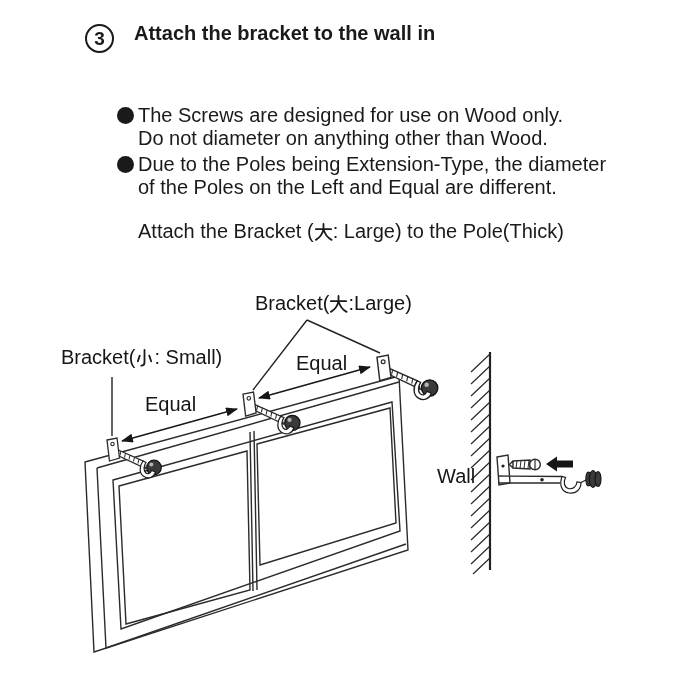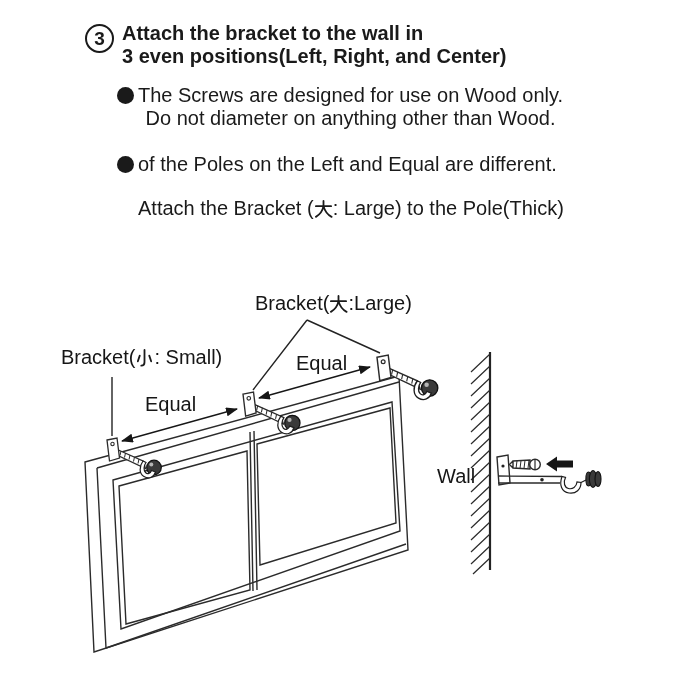--- a/index.html
+++ b/index.html
@@ -7,24 +7,24 @@
     position:relative;width:700px;height:700px;background:#ffffff;
     font-family:"Liberation Sans","DejaVu Sans",sans-serif;
     color:#1a1a1a;overflow:hidden;
   }
   
   .step{position:absolute;left:85px;top:22px;display:flex;align-items:flex-start;}
   .step-badge{
     flex:0 0 auto;width:25px;height:25px;border:2px solid #1a1a1a;border-radius:50%;
     font-size:19px;font-weight:700;line-height:25px;text-align:center;margin-top:2px;
   }
-  .step-text{font-size:20px;font-weight:700;line-height:23px;margin-left:8px;white-space:nowrap;}
+  .step-text{font-size:20px;font-weight:700;line-height:23px;margin-left:20px;white-space:nowrap;}
   
   .note{position:absolute;left:117px;display:flex;align-items:flex-start;}
-  .note-1{top:84px;text-align:center;}
+  .note-1{top:104px;}
   .note-2{top:153px;}
   .bullet{
     flex:0 0 auto;width:17px;height:17px;border-radius:50%;background:#1a1a1a;margin-top:3px;
   }
   .note-text{font-size:20px;font-weight:400;line-height:23px;margin-left:4px;white-space:nowrap;}
   .note-text .mt{margin-top:21px;}
   
   .kanji{display:inline-block;width:19px;height:19px;vertical-align:-3px;}
   .kanji svg{display:block;width:100%;height:100%;}
   .kanji path{fill:none;stroke:#1a1a1a;stroke-width:1.9;stroke-linecap:round;}
@@ -41,35 +41,35 @@
 </style>
 </head>
 <body>
 
 <div class="page">
 
   <div class="step">
     <div class="step-badge">3</div>
     <div class="step-text">
       <div>Attach the bracket to the wall in</div>
-      <div>3 even positions(Left, Right, and Center)</div>
     </div>
   </div>
 
   <div class="note note-1">
     <div class="bullet"></div>
     <div class="note-text">
       <div>The Screws are designed for use on Wood only.</div>
       <div>Do not diameter on anything other than Wood.</div>
     </div>
   </div>
 
   <div class="note note-2">
     <div class="bullet"></div>
     <div class="note-text">
+      <div>Due to the Poles being Extension-Type, the diameter</div>
       <div>of the Poles on the Left and Equal are different.</div>
       <div class="mt"><span>Attach the Bracket (</span><span class="kanji" aria-label="大"><svg viewBox="0 0 20 20">
               <path d="M2,7.5 L18,7.5 M10,2 L10,7.5 M10,7.5 C9,12.5 6,16.5 2,18.8 M10,7.5 C11.5,13 15,17 18.5,18.8"></path>
             </svg></span><span>: Large) to the Pole(Thick)</span></div>
     </div>
   </div>
 
   <svg class="diagram-svg" width="700" height="420" viewBox="0 0 700 420">
     <defs>
       <marker id="ah" markerWidth="12" markerHeight="9" refX="11" refY="4.5" orient="auto-start-reverse" markerUnits="userSpaceOnUse">

